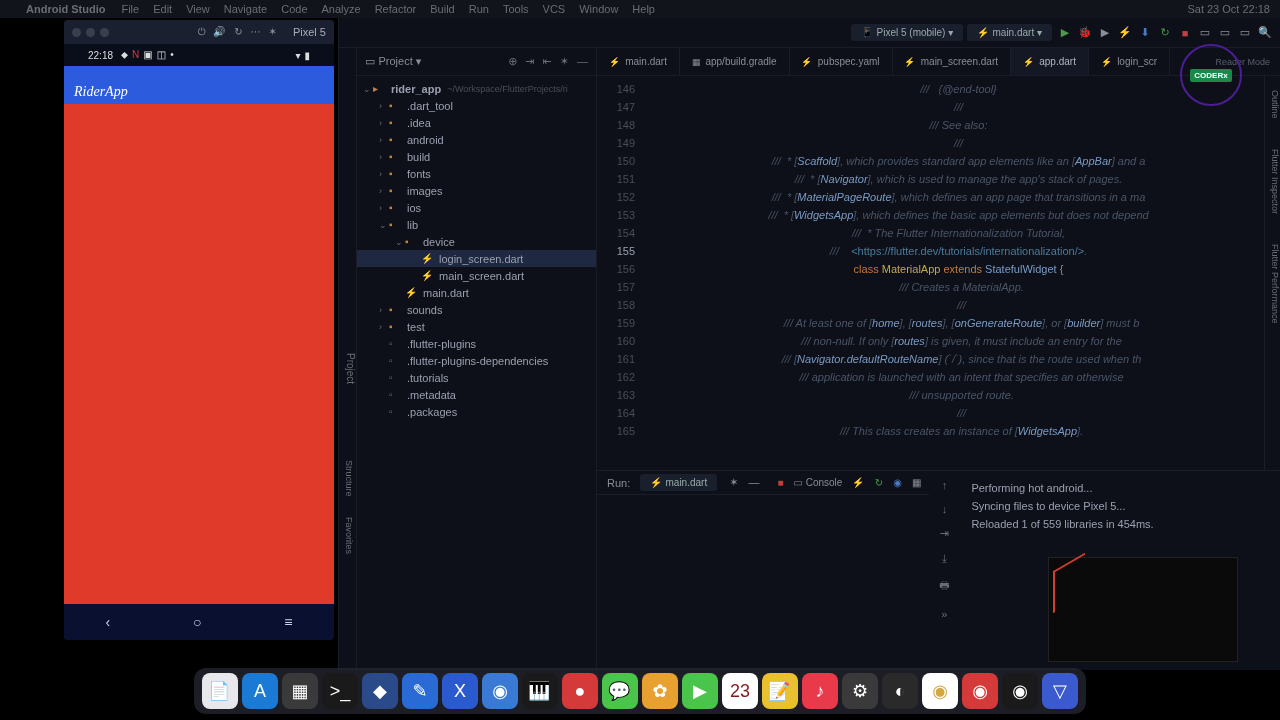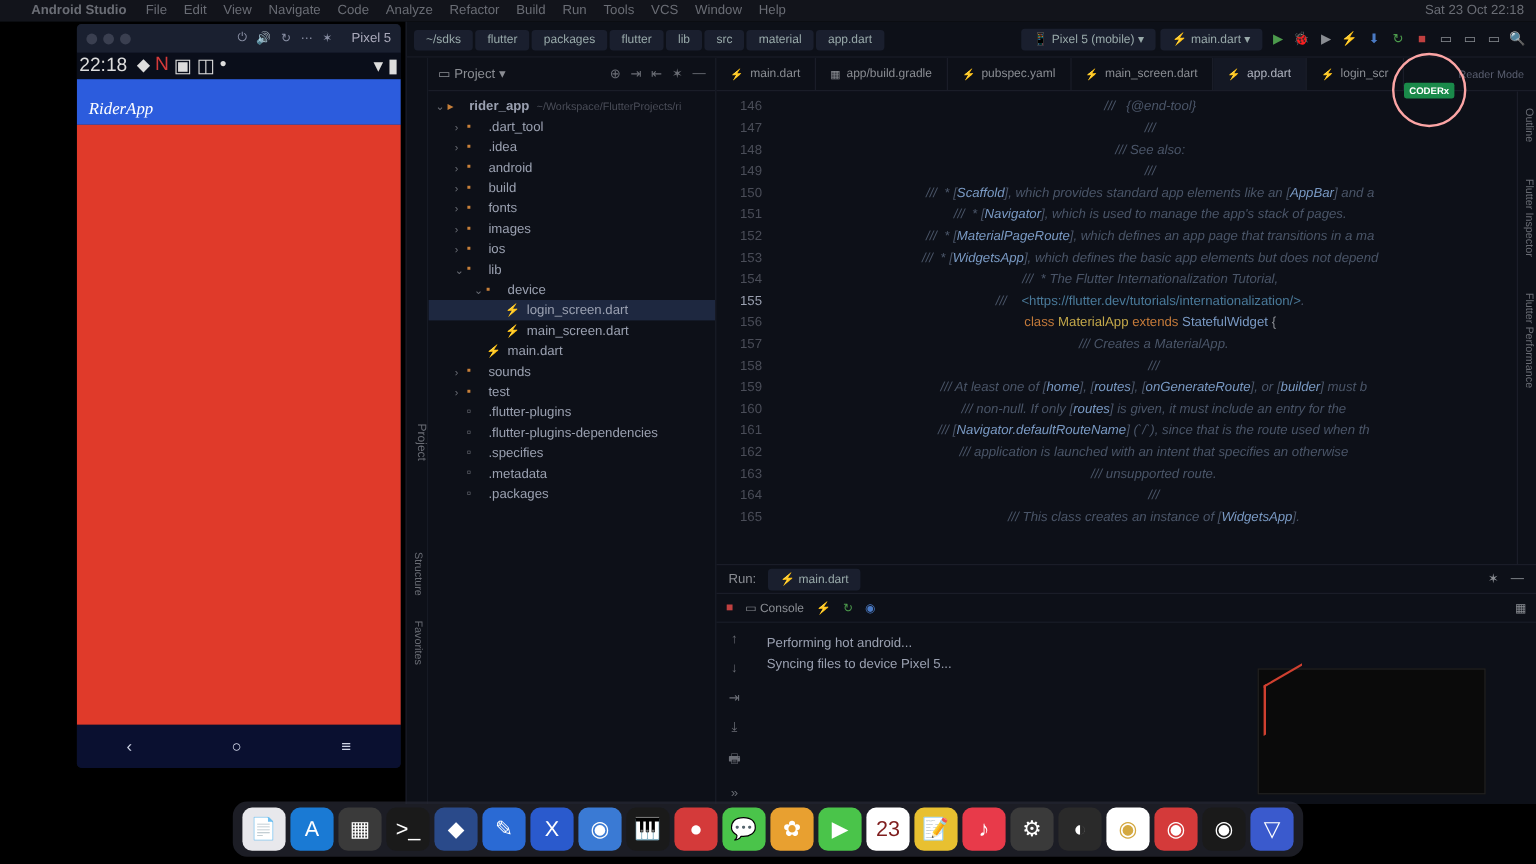--- a/index.html
+++ b/index.html
@@ -10,21 +10,21 @@
 .menubar .apple { font-size: 12px; }
 .menubar .right { margin-left: auto; display: flex; gap: 12px; }
 
 
 .emulator { position: absolute; left: 64px; top: 20px; width: 270px; height: 620px; background: #0f1420; border-radius: 4px; overflow: hidden; display: flex; flex-direction: column; }
 .emu-titlebar { height: 24px; background: #1a2030; display: flex; align-items: center; padding: 0 8px; gap: 6px; }
 .traffic { display: flex; gap: 5px; }
 .traffic span { width: 9px; height: 9px; border-radius: 50%; background: #3a3f50; }
 .emu-t-right { margin-left: auto; display: flex; gap: 8px; color: #8a90a5; font-size: 10px; }
 .emu-device { color: #aab; font-size: 11px; margin-left: 8px; }
-.phone-status { height: 22px; background: #0a0e1a; display: flex; align-items: center; padding: 0 2px; color: #ddd; font-size: 16px; }
+.phone-status { height: 22px; background: #0a0e1a; display: flex; align-items: center; padding: 0 24px; color: #ddd; font-size: 10px; }
 .phone-status .st-right { margin-left: auto; display: flex; gap: 4px; }
 .phone-status .st-icons { display:flex; gap:4px; margin-left:8px; }
 .app-header { height: 38px; background: #2c5cdd; display: flex; align-items: center; padding: 0 10px; }
 .app-title { color: #fff; font-style: italic; font-family: cursive; font-size: 14px; margin-top: 14px; }
 .app-body { flex: 1; background: #e03a2a; }
 .phone-nav { height: 36px; background: #0a1030; display: flex; align-items: center; justify-content: space-around; color: #cfd4e6; font-size: 14px; }
 
 
 .ide { position: absolute; left: 338px; top: 18px; right: 0; bottom: 50px; background: #0d1018; display: flex; flex-direction: column; border-left: 1px solid #1a1d28; }
 .ide-path { height: 20px; padding: 0 10px; font-size: 10px; color: #5a5f70; display: flex; align-items: center; }
@@ -69,21 +69,21 @@
 .gutter .hl { color: #9aa0b0; }
 .code { flex: 1; padding: 4px 0 0 10px; line-height: 18px; white-space: pre; overflow: hidden; text-align: center; }
 .c-com { color: #4a5568; font-style: italic; }
 .c-kw { color: #c47a3a; }
 .c-cls { color: #c4a84a; }
 .c-type { color: #7a9ac4; }
 .c-link { color: #4a7a9a; }
 .right-gutter { width: 16px; border-left: 1px solid #1a1d28; }
 
 
-.run-panel { height: 200px; border-top: 1px solid #1a1d28; display: flex; flex-direction: column; }
+.run-panel { height: 200px; border-top: 1px solid #1a1d28; display: flex; flex-direction: row; }
 .run-hdr { height: 24px; display: flex; align-items: center; padding: 0 10px; gap: 10px; border-bottom: 1px solid #1a1d28; font-size: 11px; }
 .run-hdr .ri { margin-left: auto; display:flex; gap:10px; }
 .run-tabs { height: 24px; display: flex; align-items: center; padding: 0 8px; gap: 10px; border-bottom: 1px solid #1a1d28; font-size: 10px; }
 .run-tabs .dot-red { color: #c04040; }
 .run-body { flex: 1; display: flex; }
 .run-side { width: 30px; display: flex; flex-direction: column; align-items: center; gap: 12px; padding-top: 8px; color: #6a6d75; font-size: 11px; }
 .console { flex: 1; padding: 8px 12px; font-family: 'Menlo', monospace; font-size: 11px; line-height: 18px; color: #9aa0b0; }
 
 
 .bottom-tabs { height: 22px; display: flex; align-items: center; padding: 0 10px; gap: 16px; border-top: 1px solid #1a1d28; font-size: 10px; color: #7a7d85; }
@@ -91,21 +91,21 @@
 
 .right-strip { position: absolute; right: 0; top: 50px; width: 18px; bottom: 70px; writing-mode: vertical-rl; font-size: 9px; color: #6a6d75; padding-top: 40px; display:flex; gap: 30px; }
 
 
 .dock { position: absolute; bottom: 6px; left: 50%; transform: translateX(-50%); height: 46px; background: rgba(40,42,52,0.7); border-radius: 12px; display: flex; align-items: center; padding: 0 8px; gap: 4px; }
 .dock-app { width: 36px; height: 36px; border-radius: 8px; display: flex; align-items: center; justify-content: center; font-size: 18px; color: #fff; }
 
 
 .webcam { position: absolute; right: 42px; bottom: 58px; width: 190px; height: 105px; background: #0a0a0a; border: 1px solid #222; }
 .webcam::before { content:''; position:absolute; left:4px; top:4px; width:30px; height:40px; border-left:2px solid #d04030; border-top:2px solid #d04030; transform: skewY(-30deg); }
-.badge-coder { position: absolute; right: 58px; top: 44px; width: 62px; height: 62px; border-radius: 50%; border: 2px solid #fca5a5; display: flex; align-items: center; justify-content: center; }
+.badge-coder { position: absolute; right: 38px; top: 44px; width: 62px; height: 62px; border-radius: 50%; border: 2px solid #4c1d95; display: flex; align-items: center; justify-content: center; }
 .badge-coder span { background: #1a8a4a; color: #fff; font-size: 8px; padding: 2px 4px; border-radius: 2px; font-weight: bold; }
 </style>
 </head>
 <body>
 
 <div class="menubar">
   <span class="apple"></span>
   <b>Android Studio</b>
   <span id="menu-items"><span style="margin-right: 14px;">File</span><span style="margin-right: 14px;">Edit</span><span style="margin-right: 14px;">View</span><span style="margin-right: 14px;">Navigate</span><span style="margin-right: 14px;">Code</span><span style="margin-right: 14px;">Analyze</span><span style="margin-right: 14px;">Refactor</span><span style="margin-right: 14px;">Build</span><span style="margin-right: 14px;">Run</span><span style="margin-right: 14px;">Tools</span><span style="margin-right: 14px;">VCS</span><span style="margin-right: 14px;">Window</span><span style="margin-right: 14px;">Help</span></span>
   <div class="right">
@@ -149,21 +149,20 @@
   <div class="app-body"></div>
   <div class="phone-nav">
     <span>‹</span>
     <span>○</span>
     <span>≡</span>
   </div>
 </div>
 
 <div class="ide">
   <div class="ide-toolbar">
-    <span id="breadcrumbs"><span class="tb-chip">~/sdks</span><span class="tb-chip">flutter</span><span class="tb-chip">packages</span><span class="tb-chip">flutter</span><span class="tb-chip">lib</span><span class="tb-chip">src</span><span class="tb-chip">material</span><span class="tb-chip">app.dart</span></span>
     <span class="tb-sep"></span>
     <span class="tb-chip">📱 <span>Pixel 5 (mobile)</span> ▾</span>
     <span class="tb-chip">⚡ <span>main.dart</span> ▾</span>
     <span class="tb-icon tb-green">▶</span>
     <span class="tb-icon tb-green">🐞</span>
     <span class="tb-icon">▶</span>
     <span class="tb-icon tb-yellow">⚡</span>
     <span class="tb-icon tb-blue">⬇</span>
     <span class="tb-icon tb-green">↻</span>
     <span class="tb-icon tb-red">■</span>
@@ -270,21 +269,21 @@
             <span class="label">.flutter-plugins</span>
           </div>
           <div class="tree-row" style="padding-left: 22px;">
             <span class="arrow"></span>
             <span class="ficon file">▫</span>
             <span class="label">.flutter-plugins-dependencies</span>
           </div>
           <div class="tree-row" style="padding-left: 22px;">
             <span class="arrow"></span>
             <span class="ficon file">▫</span>
-            <span class="label">.specifies</span>
+            <span class="label">.tutorials</span>
           </div>
           <div class="tree-row" style="padding-left: 22px;">
             <span class="arrow"></span>
             <span class="ficon file">▫</span>
             <span class="label">.metadata</span>
           </div>
           <div class="tree-row" style="padding-left: 22px;">
             <span class="arrow"></span>
             <span class="ficon file">▫</span>
             <span class="label">.packages</span>
@@ -369,20 +368,21 @@
             <span>↑</span>
             <span>↓</span>
             <span>⇥</span>
             <span>⤓</span>
             <span>🖶</span>
             <span>»</span>
           </div>
           <div class="console" id="console">
               <div>Performing hot android...</div>
               <div>Syncing files to device Pixel 5...</div>
+              <div>Reloaded 1 of 559 libraries in 454ms.</div>
             </div>
         </div>
       </div>
 
     </div>
   </div>
 </div>
 
 <div style="position:absolute;left:338px;top:460px;width:16px;writing-mode:vertical-rl;font-size:9px;color:#6a6d75;display:flex;gap:20px">
   <span>Structure</span>

